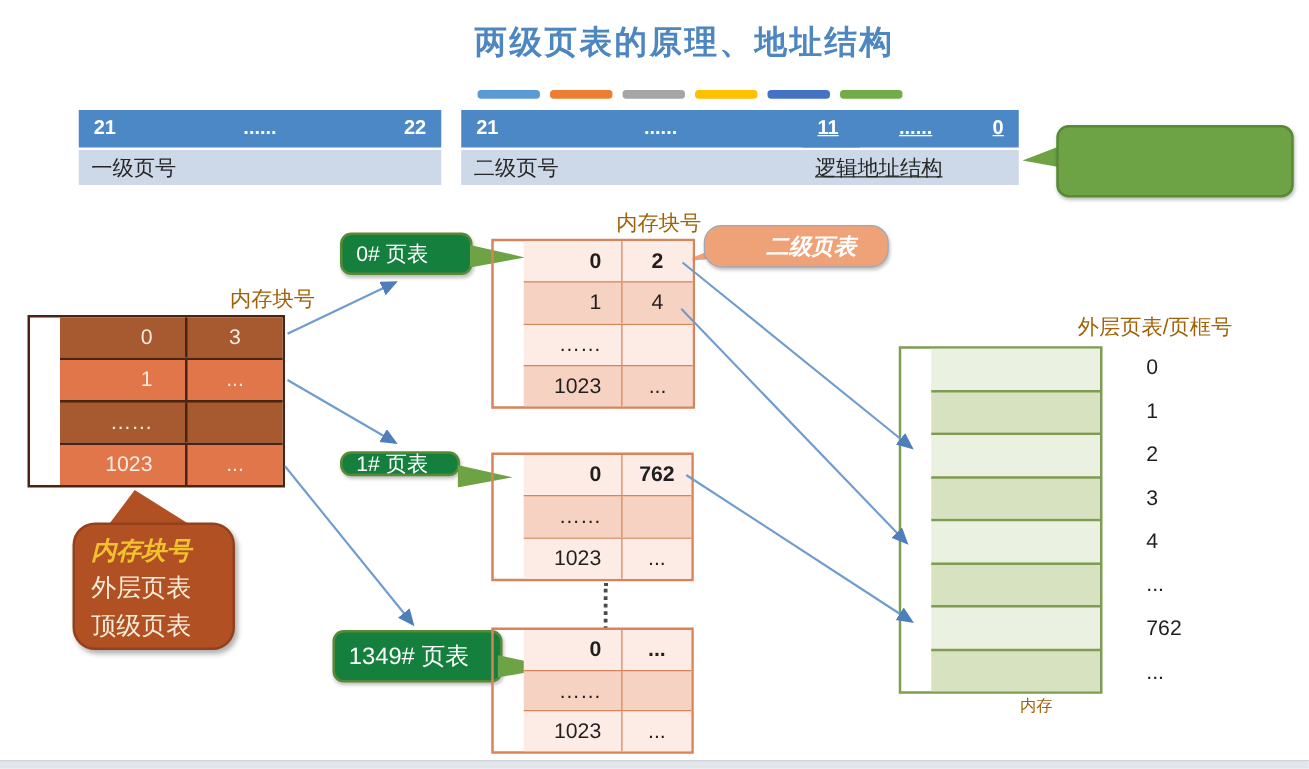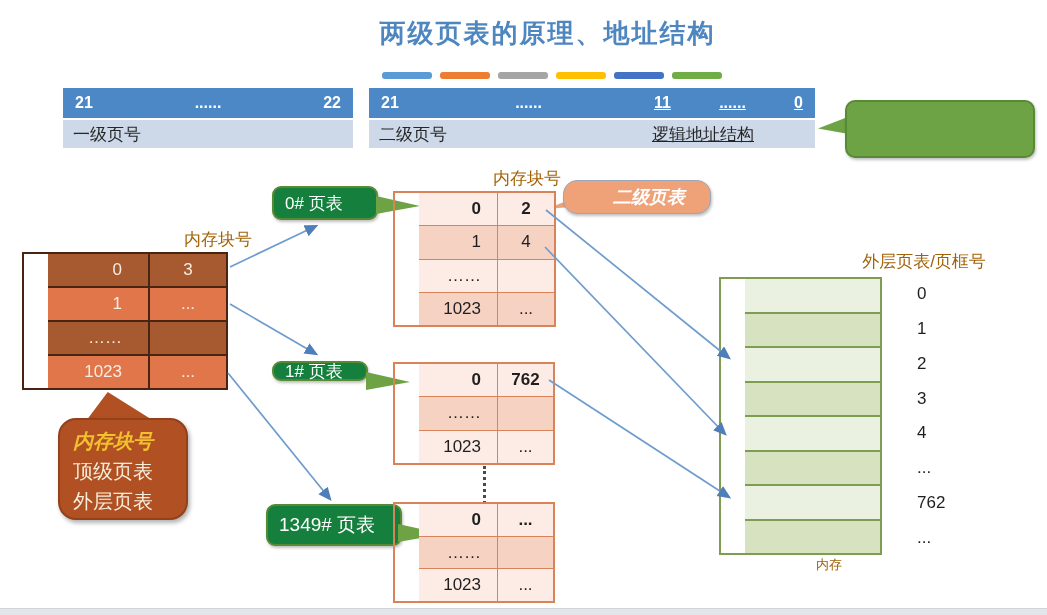--- a/index.html
+++ b/index.html
@@ -132,22 +132,22 @@
   </div>
   <div class="row olight">
     <div class="c1">1023</div>
     <div class="c2">...</div>
   </div>
 </div>
 
 <div class="abs brown-tail"></div>
 <div class="abs brown-call">
   <div class="bc1">内存块号</div>
+  <div class="bc2">外层页表</div>
   <div class="bc2">顶级页表</div>
-  <div class="bc2">外层页表</div>
 </div>
 
 <div class="abs lbl" style="left:448px;top:167px;width:110px;text-align:center;">内存块号</div>
 
 <div class="abs slc-tail"></div>
 <div class="abs slc">二级页表</div>
 
 <div class="abs gbubble" style="left:272px;top:186px;width:106px;height:34px;">0# 页表</div>
 <div class="abs gtail" style="left:376px;top:196px;width:20px;height:18px;"></div>
 <div class="abs ptable" style="left:393px;top:191px;width:163px;height:136px;">

